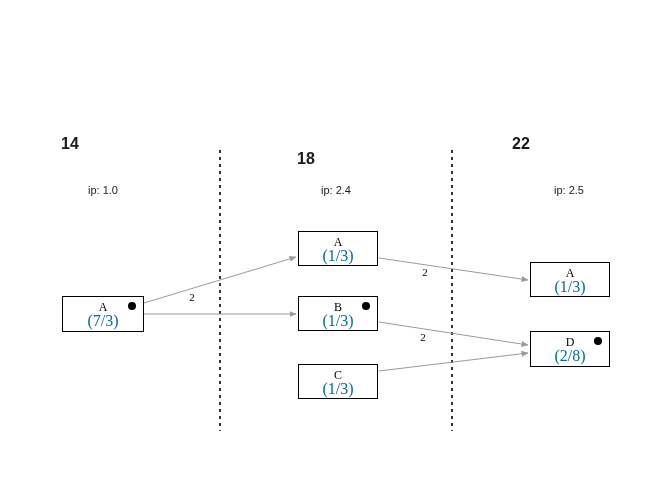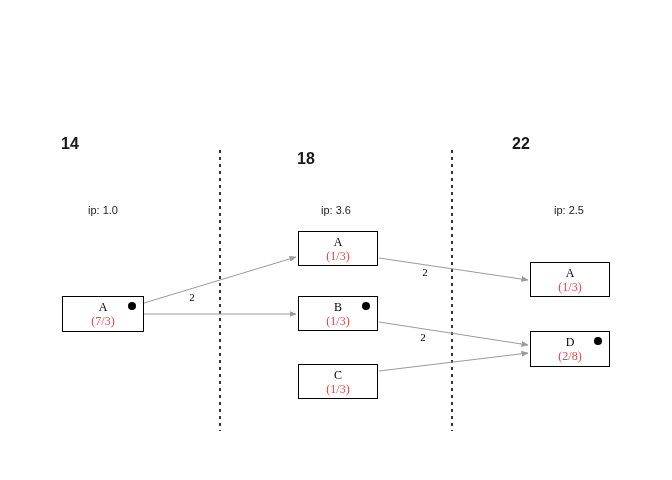--- a/index.html
+++ b/index.html
@@ -38,42 +38,41 @@
     line-height: 20px;
   }
   .col-ip {
     position: absolute;
     font-family: "Liberation Sans", sans-serif;
     font-size: 11px;
     color: #1a1a1a;
     text-align: center;
     width: 100px;
     line-height: 13px;
-    margin-top: 20px;
   }
   .node-box {
     position: absolute;
     border: 1px solid #000000;
     background: #ffffff;
     box-sizing: border-box;
     display: flex;
     flex-direction: column;
     align-items: center;
     justify-content: center;
   }
   .node-label {
     font-family: "Liberation Serif", serif;
     font-size: 12px;
     color: #000000;
     line-height: 14px;
   }
   .node-sub {
     font-family: "Liberation Serif", serif;
-    font-size: 12px;
-    color: #ef4444;
+    font-size: 16px;
+    color: #0369a1;
     line-height: 14px;
   }
   .node-token {
     position: absolute;
     width: 8px;
     height: 8px;
     border-radius: 50%;
     background: #000000;
   }
   .edge-label {
@@ -113,21 +112,21 @@
       <div class="edge-label" style="left: 415px; top: 266px;">2</div>
       <div class="edge-label" style="left: 413px; top: 331px;">2</div>
       <div class="col-header" style="left: 61px; top: 134px;">14</div>
       <div class="col-ip" style="left: 53px; top: 184px;">ip: 1.0</div>
       <div class="node-box" style="left: 62px; top: 296px; width: 82px; height: 36px;">
         <div class="node-label">A</div>
         <div class="node-sub">(7/3)</div>
         <div class="node-token" style="right: 7px; top: 5px;"></div>
       </div>
       <div class="col-header" style="left: 297px; top: 134px; margin-top: 15px;">18</div>
-      <div class="col-ip" style="left: 286px; top: 184px;">ip: 3.6</div>
+      <div class="col-ip" style="left: 286px; top: 184px;">ip: 2.4</div>
       <div class="node-box" style="left: 298px; top: 231px; width: 80px; height: 35px;">
         <div class="node-label">A</div>
         <div class="node-sub">(1/3)</div>
       </div>
       <div class="node-box" style="left: 298px; top: 296px; width: 80px; height: 35px;">
         <div class="node-label">B</div>
         <div class="node-sub">(1/3)</div>
         <div class="node-token" style="right: 7px; top: 5px;"></div>
       </div>
       <div class="node-box" style="left: 298px; top: 364px; width: 80px; height: 35px;">

